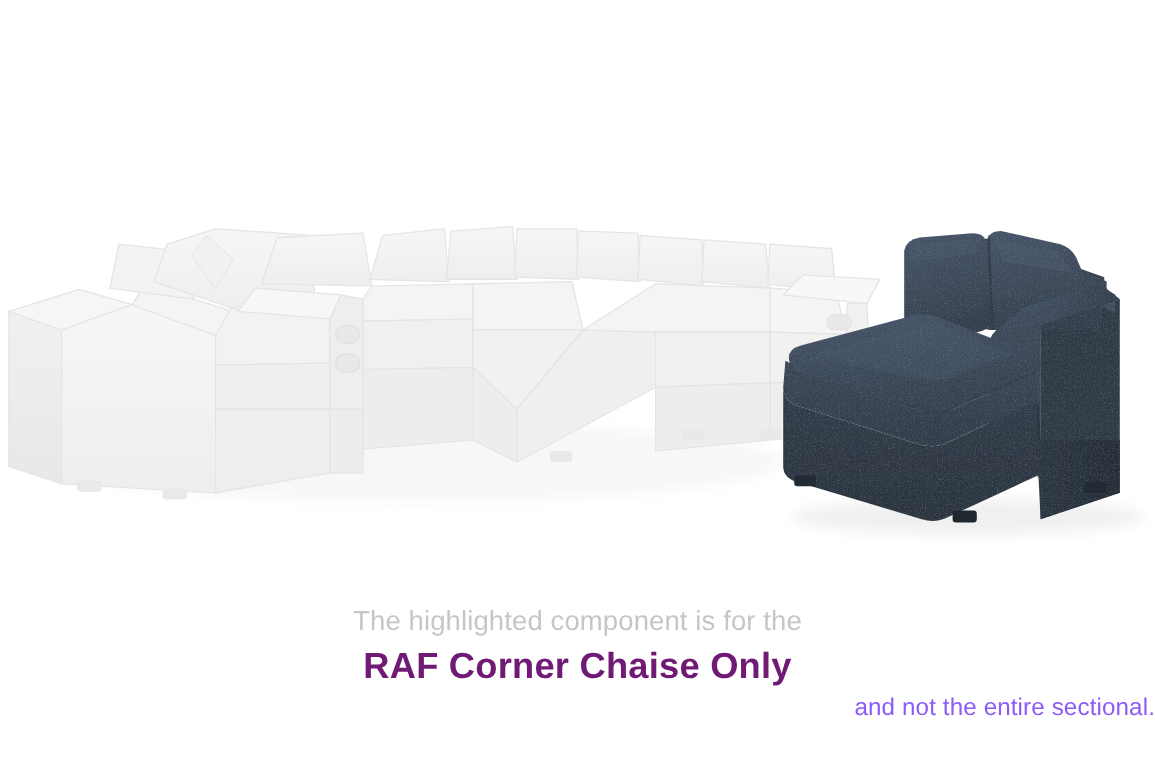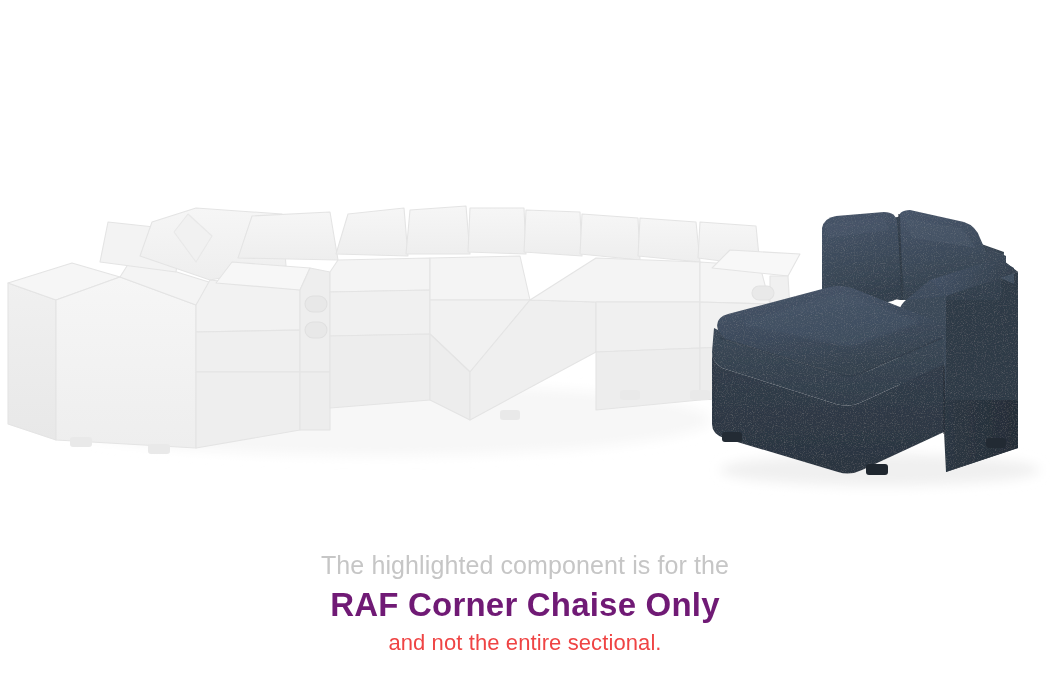--- a/index.html
+++ b/index.html
@@ -47,23 +47,24 @@
   #caption-line-2 {
     font-size: 33px;
     line-height: 45px;
     color: #701a75;
     font-weight: 700;
     letter-spacing: 0.2px;
   }
   #caption-line-3 {
     font-size: 22px;
     line-height: 32px;
-    color: #ef4444;
+    color: #8b5cf6;
     font-weight: 400;
     letter-spacing: 0.1px;
+    text-align: right;
   }
 </style>
 </head>
 <body>
 
 <div id="stage">
 
   <svg id="product-illustration" viewBox="0 0 1050 520" preserveAspectRatio="none">
 
     <defs>

